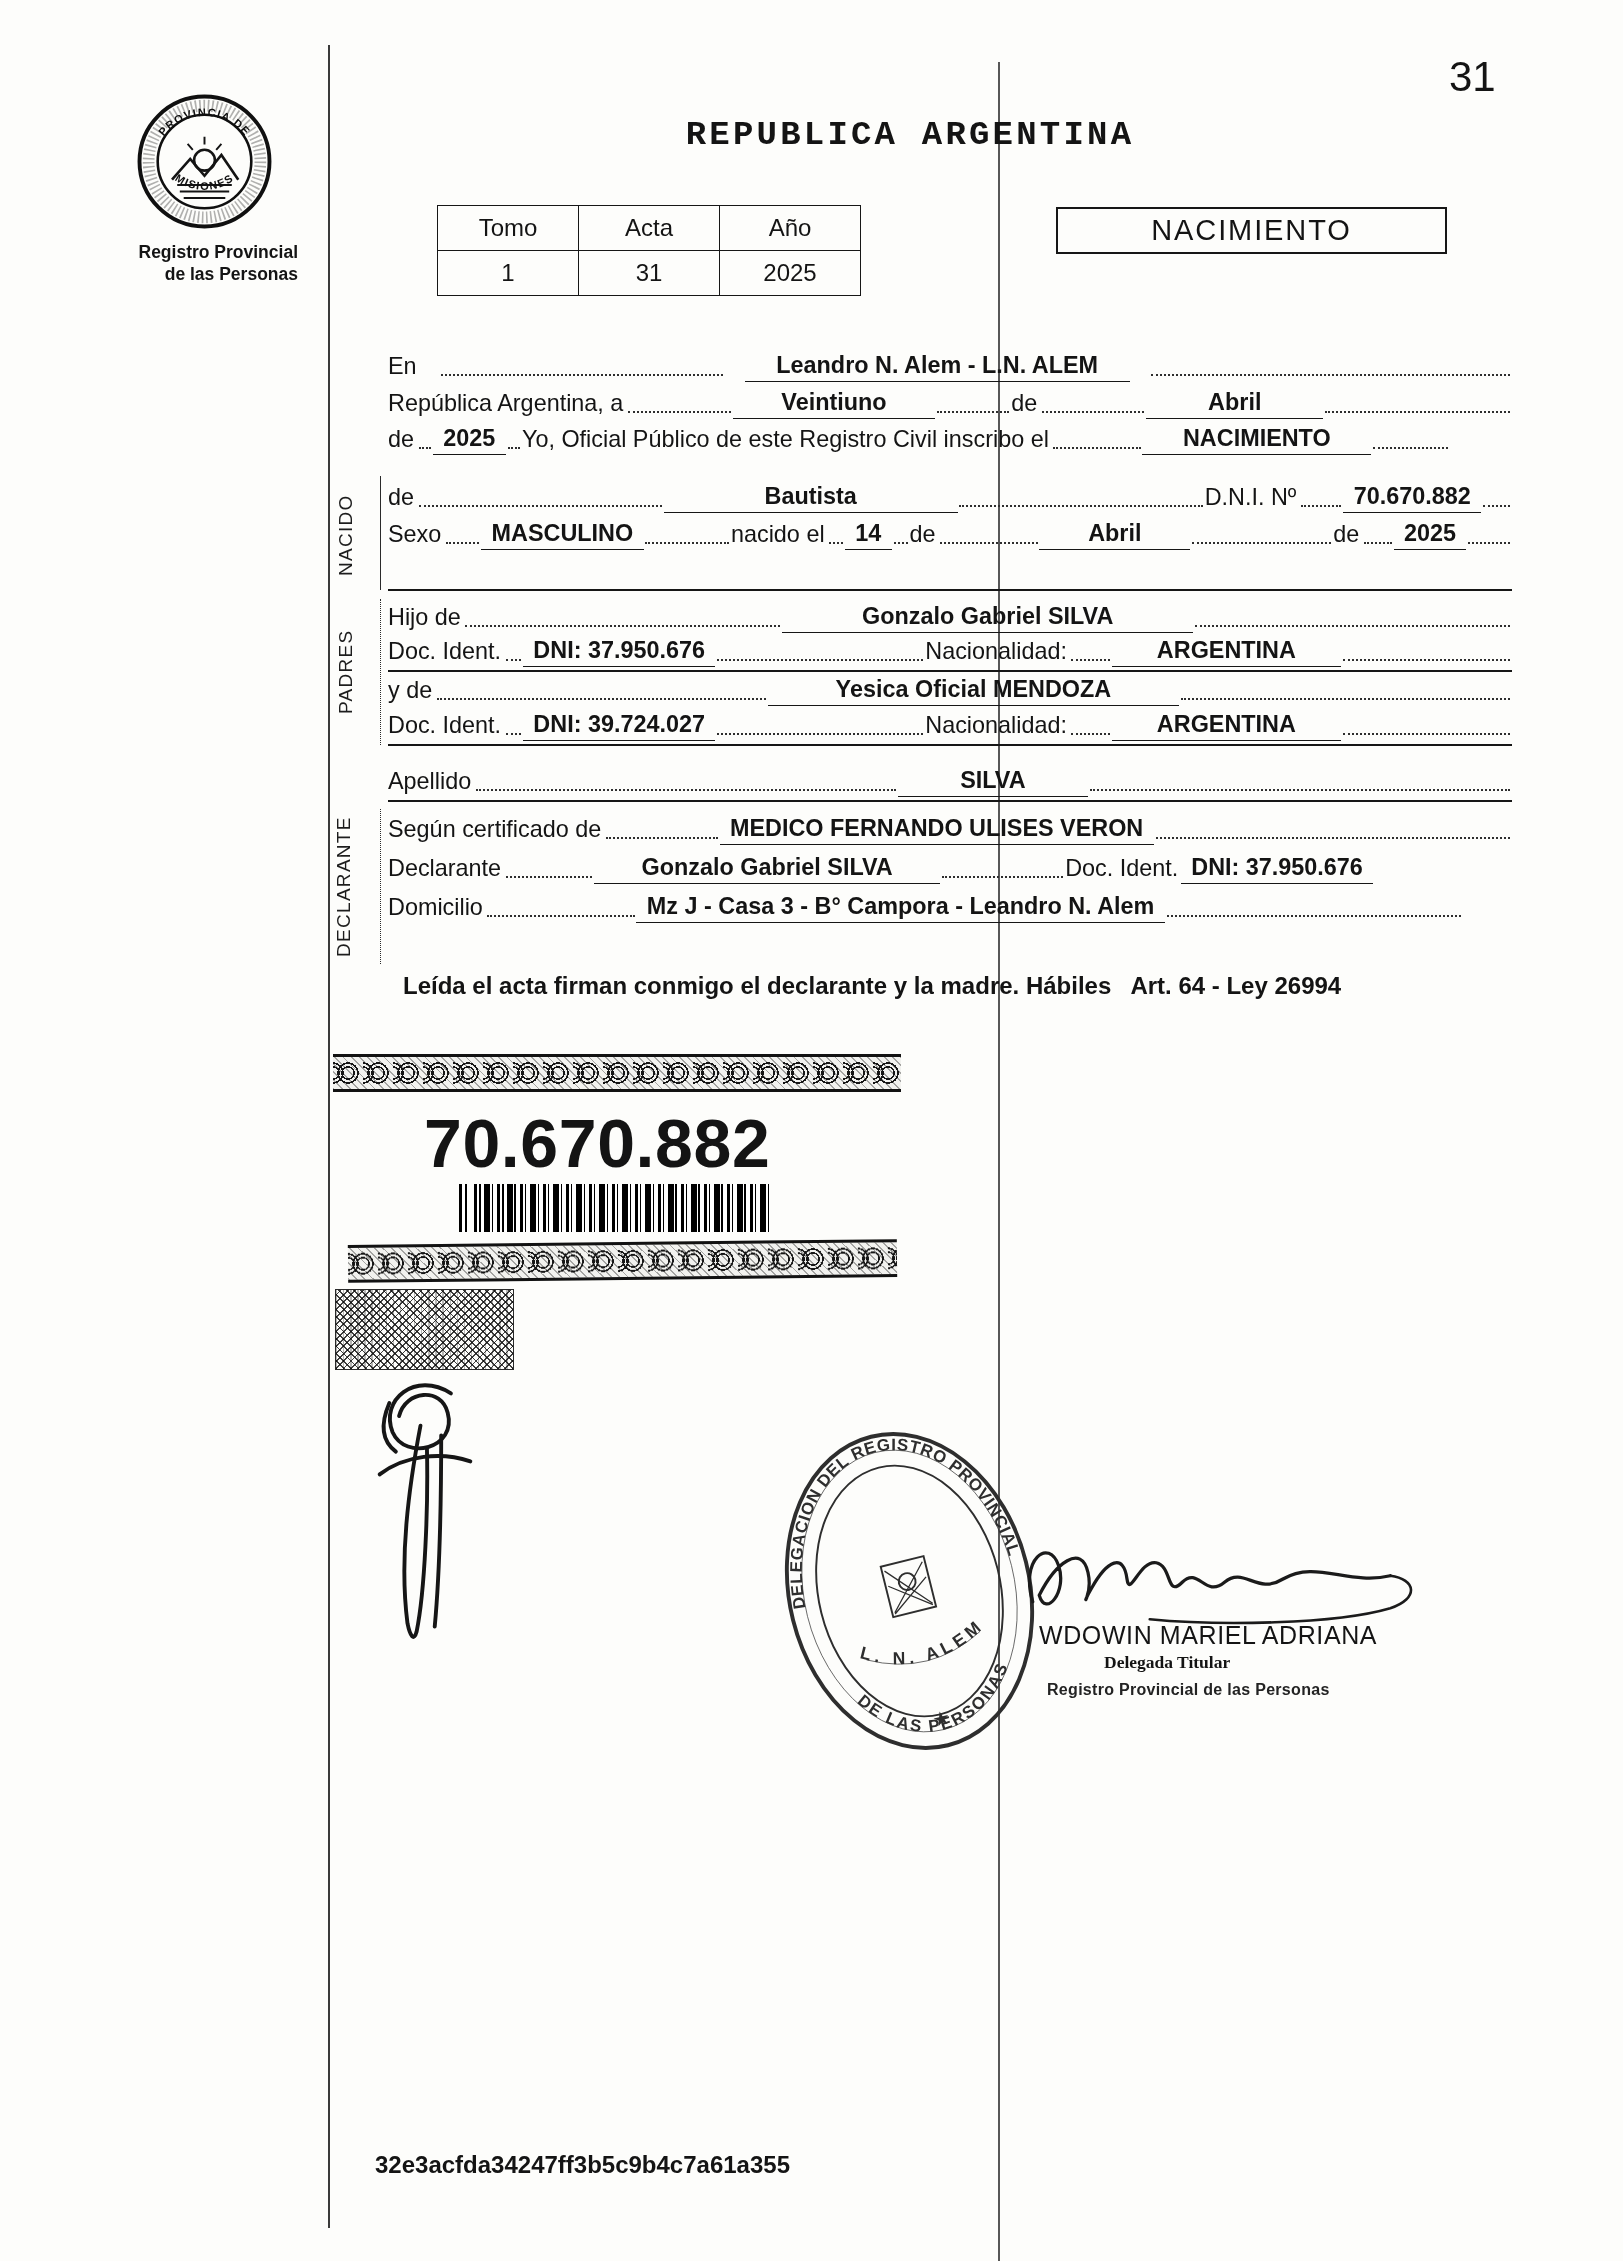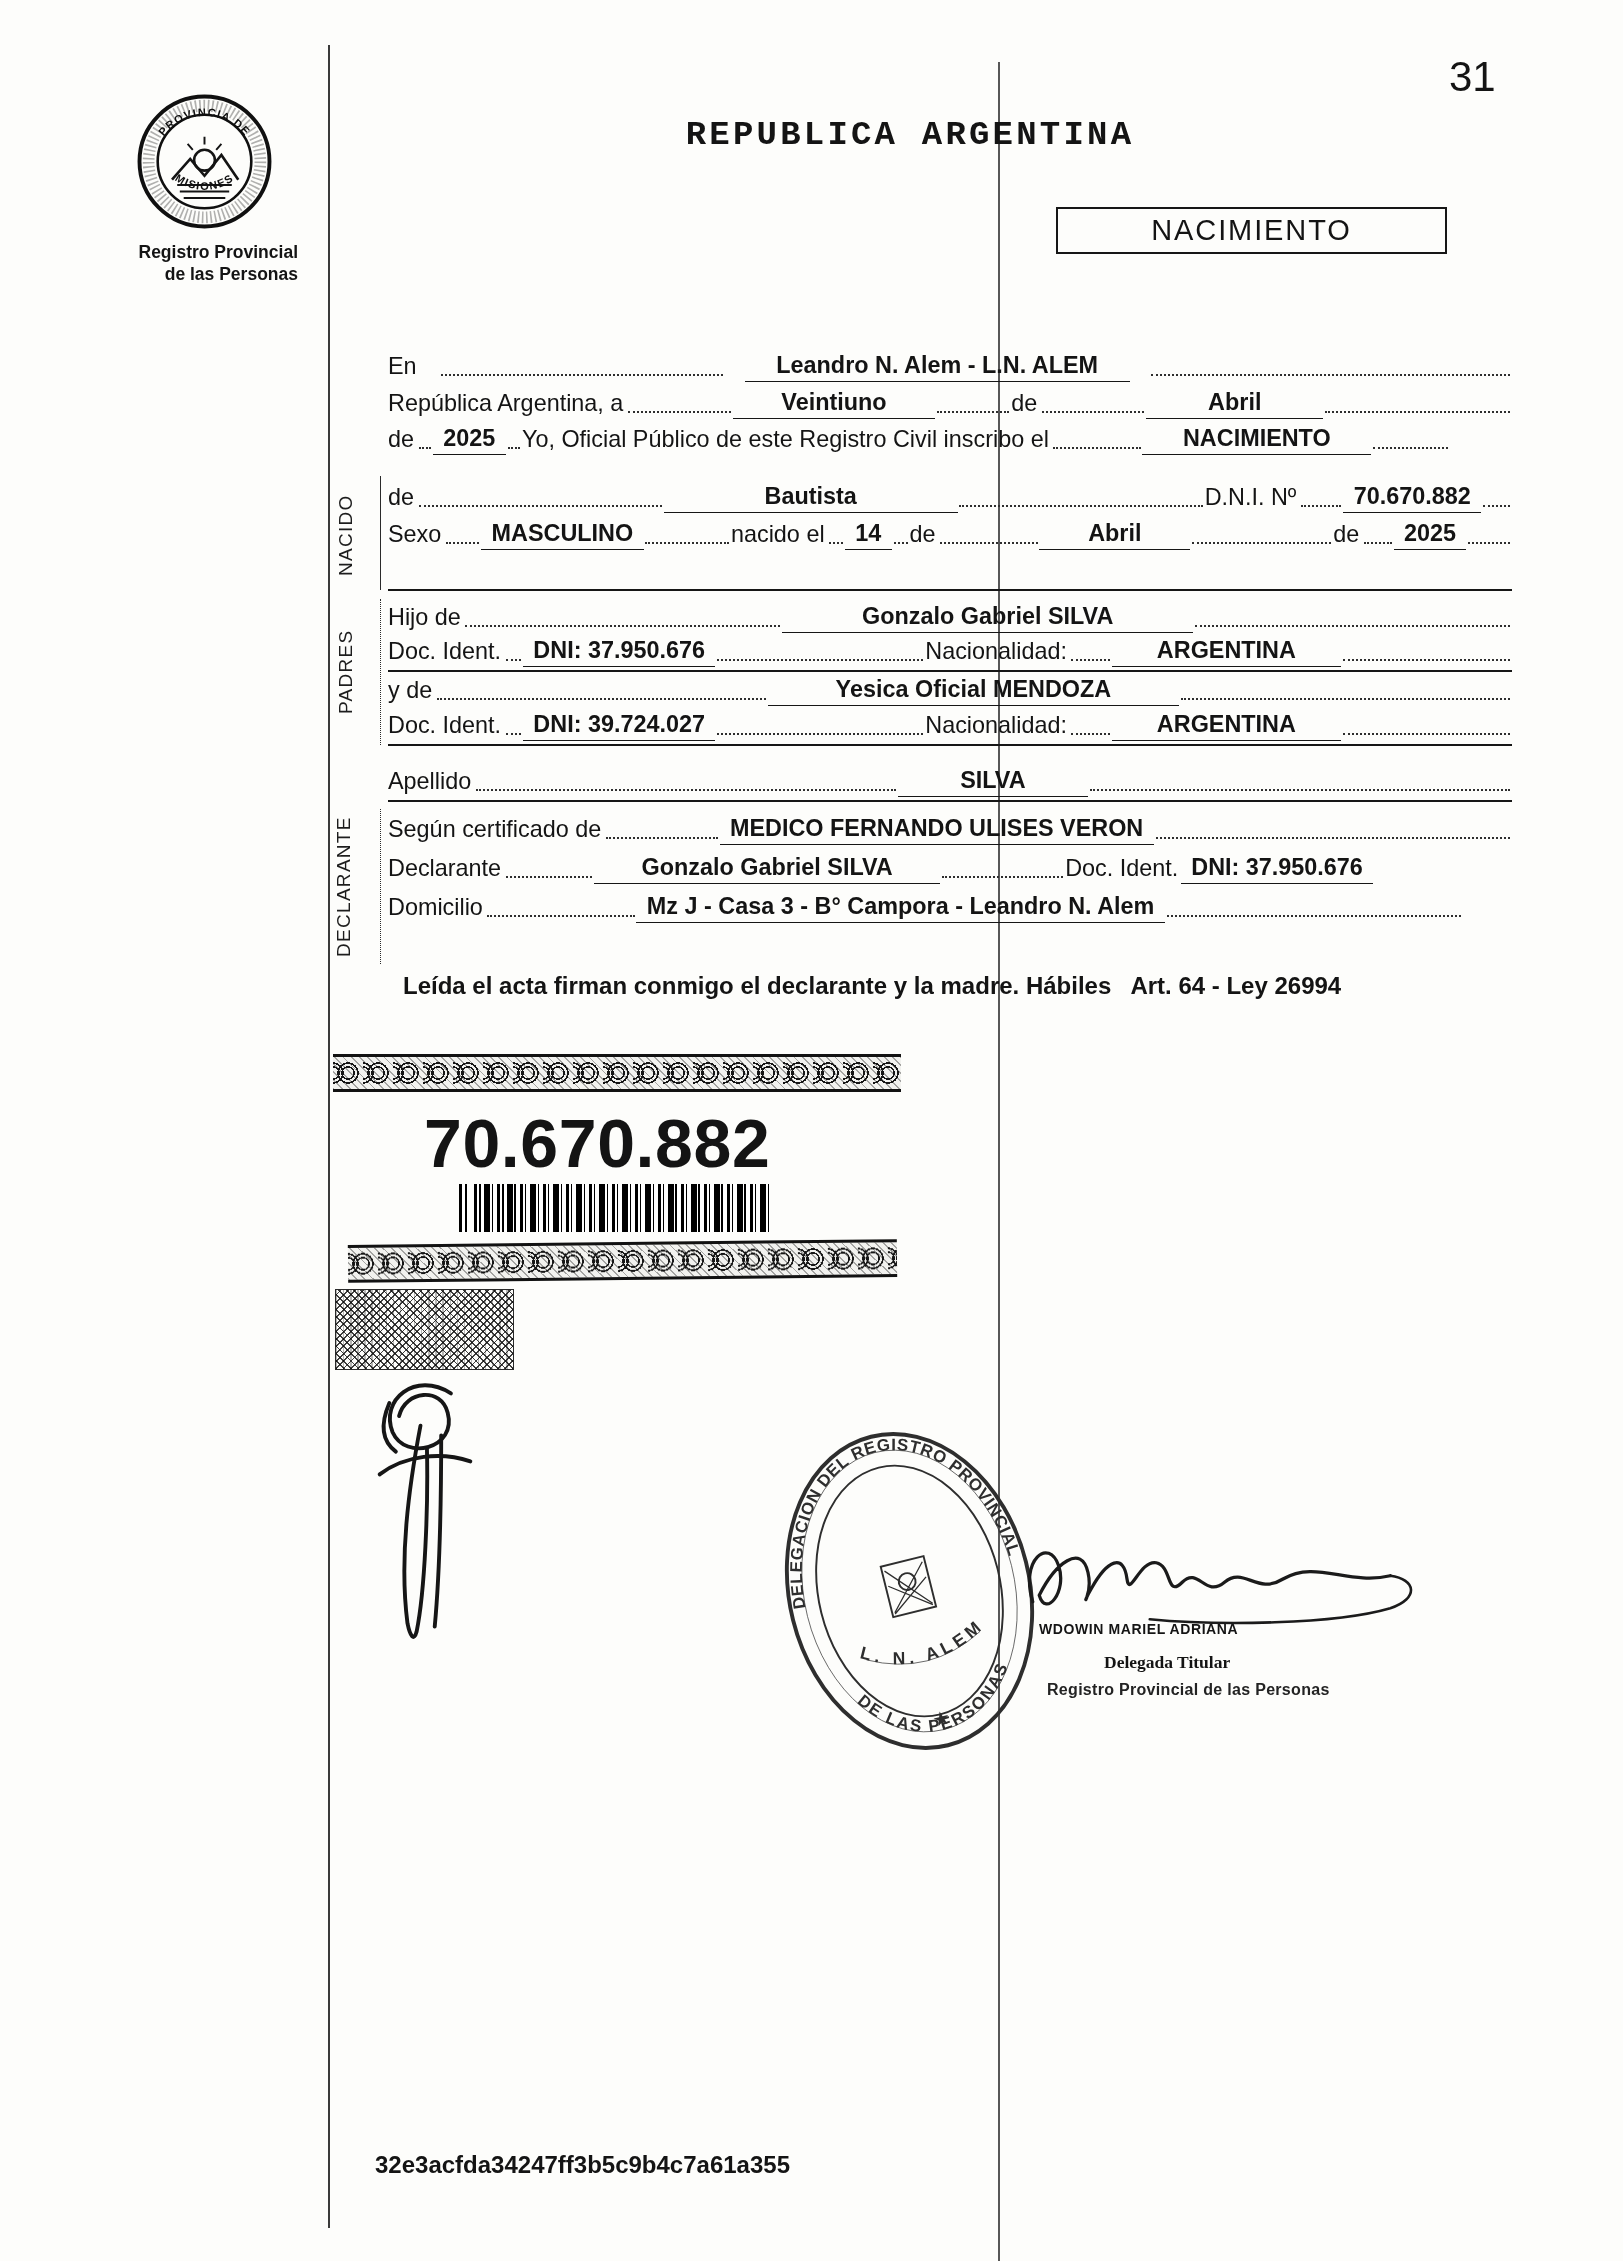--- a/index.html
+++ b/index.html
@@ -57,21 +57,21 @@
   .barcode-guard { position:absolute; height:48px; width:9px;
     background-image:repeating-linear-gradient(90deg, #000 0 2.6px, #fff 2.6px 5.8px); }
 
   .crosshatch-stamp { position:absolute; border:1.3px solid #2a2a2a;
     background-image:
       repeating-linear-gradient(45deg,  rgba(15,15,15,.8) 0 1.3px, transparent 1.3px 5.2px),
       repeating-linear-gradient(-45deg, rgba(15,15,15,.8) 0 1.3px, transparent 1.3px 5.2px),
       repeating-linear-gradient(90deg,  rgba(15,15,15,.3) 0 1.3px, transparent 1.3px 7.1px); }
 
   .seal-org { position:absolute; text-align:center; font-size:17.5px; font-weight:bold; line-height:1.25; }
-  .signer-name { position:absolute; font-size:14px; font-weight:bold; letter-spacing:0.6px; }
+  .signer-name { position:absolute; font-size:25px; font-weight:normal; letter-spacing:0.6px; }
   .signer-title { position:absolute; font-size:17.5px; font-family:"Liberation Serif", serif; font-weight:bold; }
   .signer-org { position:absolute; font-size:16px; font-weight:bold; color:#232323; letter-spacing:0.3px; }
   .doc-hash { position:absolute; font-size:24px; font-weight:bold; }
   svg { overflow:visible; }
 </style>
 </head>
 <body>
 
 <div class="page">
 
@@ -97,20 +97,34 @@
       <textPath href="#seal-arc-bottom" startOffset="50%" text-anchor="middle">MISIONES</textPath>
     </text>
   </svg>
   <div class="seal-org" style="left:110px;top:242px;width:188px;text-align:right;">
     <div>Registro Provincial</div>
     <div>de las Personas</div>
   </div>
 
   <div class="doc-title" style="left:611px;top:116px;width:598px;">REPUBLICA ARGENTINA</div>
 
+  <table class="acta" style="left:437px;top:205px;">
+    <tbody>
+        <tr>
+      <td>Tomo</td>
+      <td>Acta</td>
+      <td>Año</td>
+    </tr>
+    <tr>
+      <td>1</td>
+      <td>31</td>
+      <td>2025</td>
+    </tr>
+  </tbody>
+    </table>
 
   <div class="act-box" style="left:1056px;top:207px;width:387px;height:43px;">NACIMIENTO</div>
 
   <div class="row" style="top:348px;gap:20px;">
     <span class="lbl">En</span>
     <span class="dots" style="flex-grow:1.1;"></span>
     <span class="val" style="min-width:364px;">Leandro N. Alem - L.N. ALEM</span>
     <span class="dots" style="flex-grow:1.4;"></span>
   </div>
   <div class="row" style="top:385px;">

